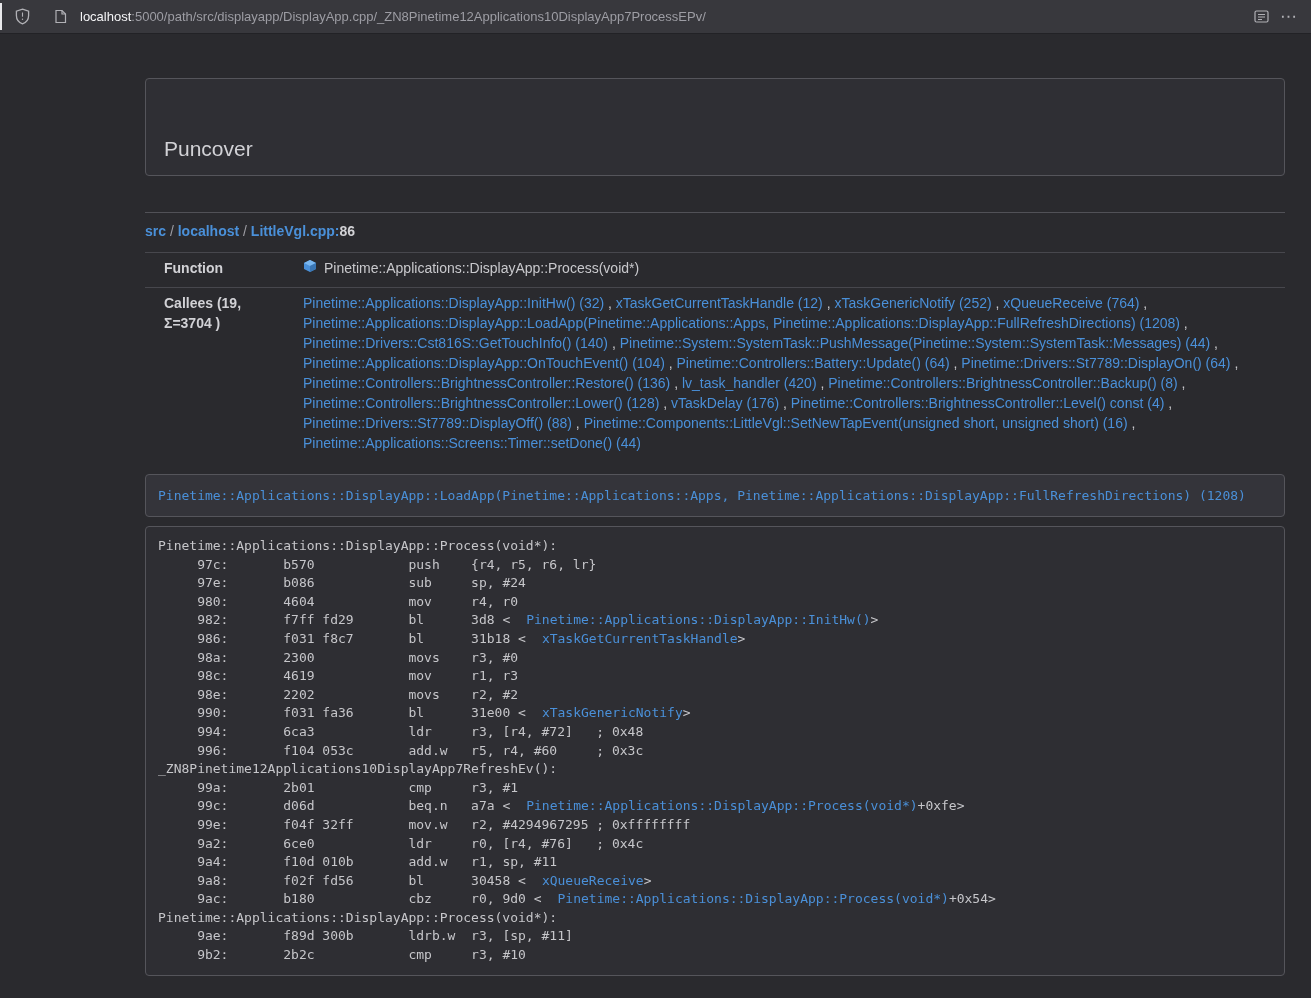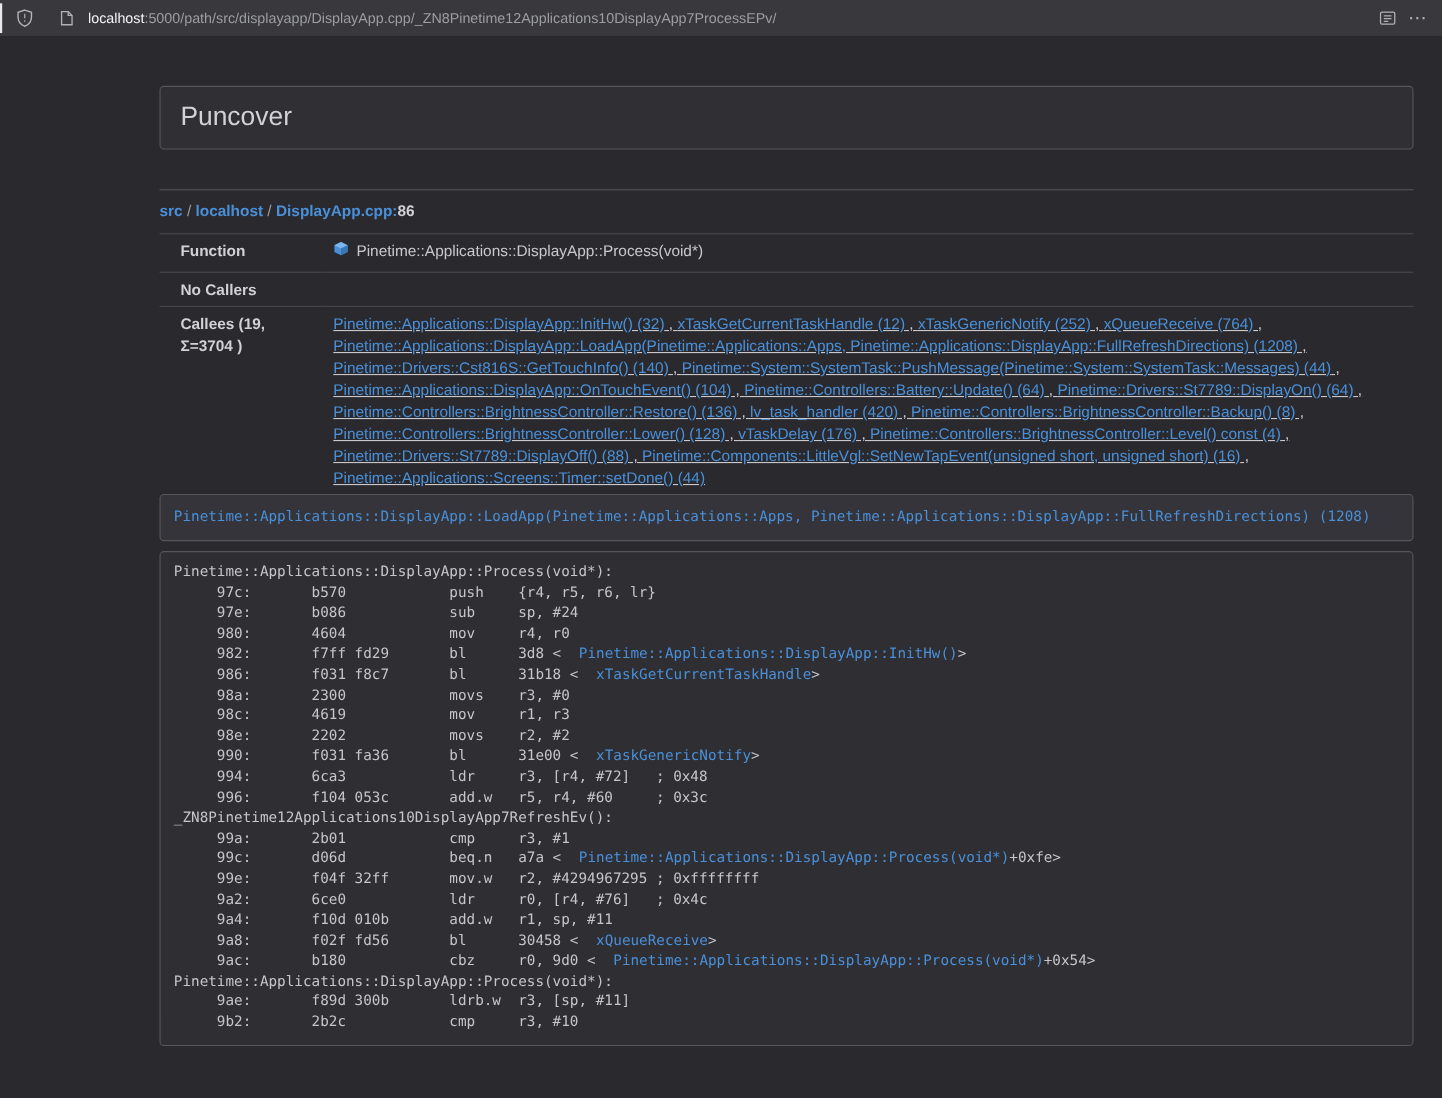--- a/index.html
+++ b/index.html
@@ -24,41 +24,41 @@
   .urlbar{display:flex;align-items:center;margin-left:10px;flex:1;min-width:0;}
   .url-text{font-size:13px;color:var(--muted);white-space:nowrap;overflow:hidden;margin-left:6px;}
   .url-text .host{color:#f5f5f7;}
   .chrome-right{display:flex;align-items:center;}
   .dots{font-size:17px;color:#b1b1b6;letter-spacing:1px;line-height:1;}
 
   
   .container{margin:44px 26px 0 145px;width:1140px;}
   .panel{border:1px solid var(--panel-border);border-radius:4px;}
   .title-panel{background:#2f2f34;padding:14px 18px;margin-bottom:36px;}
-  .page-title{font-size:24px;font-weight:400;color:var(--text-strong);}
+  .page-title{font-size:21px;font-weight:400;color:var(--text-strong);margin-top:44px;}
   hr.rule{border:0;border-top:1px solid #515157;margin:0 0 8px 0;}
   .breadcrumb{margin-bottom:11px;line-height:20px;}
   .breadcrumb a.crumb{color:var(--link);font-weight:700;text-decoration:none;}
   .breadcrumb .sep{color:var(--muted);}
   .breadcrumb .linenum{font-weight:700;color:var(--text-strong);}
 
   
   table{border-collapse:collapse;}
-  .main-table{width:100%;}
+  .main-table{width:100%;margin-bottom:16px;}
   .main-table>tbody>tr>th,.main-table>tbody>tr>td{border-top:1px solid var(--table-border);padding:5px 8px;text-align:left;vertical-align:top;line-height:20px;}
   .main-table>tbody>tr>th{width:150px;font-weight:700;color:var(--text-strong);padding-left:19px;}
   .func-line{display:flex;align-items:center;gap:7px;margin-bottom:4px;}
   .stats-table{width:100%;}
   .stats-table th,.stats-table td{border-top:1px solid var(--table-border);padding:5px 8px;text-align:left;line-height:20px;font-weight:400;}
   .stats-table th{font-weight:700;color:var(--text-strong);}
   .stats-table th:nth-child(1),.stats-table td:nth-child(1){width:26%;}
   .stats-table th:nth-child(2),.stats-table td:nth-child(2){width:22%;}
   .stats-table th:nth-child(3),.stats-table td:nth-child(3){width:23.5%;}
   .stats-table th:nth-child(4),.stats-table td:nth-child(4){width:13.5%;}
-  .callees{line-height:20px;text-decoration:underline;}
+  .callees{line-height:20px;}
   .callees a{color:var(--link);text-decoration:none;}
   .callees .comma{color:var(--text);}
 
   
   .highlight-panel{background:#34343a;padding:11px 12px;margin-bottom:9px;}
   .mono-link{font-family:"DejaVu Sans Mono",monospace;font-size:13px;line-height:19px;color:var(--link);text-decoration:none;white-space:nowrap;}
 
   
   .code-panel{background:#2e2e33;padding:10px 12px;}
   .code{font-family:"DejaVu Sans Mono",monospace;font-size:13px;line-height:18.6px;color:#c6c6ca;white-space:pre;tab-size:8;-moz-tab-size:8;}
@@ -99,42 +99,38 @@
 </div>
 
 <div class="container">
 
   <div class="panel title-panel">
     <div class="page-title">Puncover</div>
   </div>
 
   <hr class="rule">
 
-  <nav class="breadcrumb"><a class="crumb" href="#">src</a><span class="sep"> / </span><a class="crumb" href="#">localhost</a><span class="sep"> / </span><a class="crumb" href="#">DisplayApp.cpp:</a><span class="linenum">86</span></nav>
+  <nav class="breadcrumb"><a class="crumb" href="#">src</a><span class="sep"> / </span><a class="crumb" href="#">localhost</a><span class="sep"> / </span><a class="crumb" href="#">LittleVgl.cpp:</a><span class="linenum">86</span></nav>
 
   <table class="main-table">
     <tbody>
       <tr>
         <th>Function</th>
         <td>
           <div class="func-line">
             <span>
               <svg width="14" height="14" viewBox="0 0 14 14">
                 <path d="M7 1 L13 4 L13 10 L7 13 L1 10 L1 4 Z" fill="#4a90d9"></path>
                 <path d="M7 1 L13 4 L7 7 L1 4 Z" fill="#79b6ef"></path>
                 <path d="M7 7 L13 4 L13 10 L7 13 Z" fill="#3a76b4"></path>
               </svg>
             </span>
             <span>Pinetime::Applications::DisplayApp::Process(void*)</span>
           </div>
         </td>
-      </tr>
-      <tr>
-        <th>No Callers</th>
-        <td></td>
       </tr>
       <tr>
         <th>Callees (19, Σ=3704 )</th>
         <td class="callees"><a href="#">Pinetime::Applications::DisplayApp::InitHw() (32)</a><span class="comma"> , </span><a href="#">xTaskGetCurrentTaskHandle (12)</a><span class="comma"> , </span><a href="#">xTaskGenericNotify (252)</a><span class="comma"> , </span><a href="#">xQueueReceive (764)</a><span class="comma"> , </span><a href="#">Pinetime::Applications::DisplayApp::LoadApp(Pinetime::Applications::Apps, Pinetime::Applications::DisplayApp::FullRefreshDirections) (1208)</a><span class="comma"> , </span><a href="#">Pinetime::Drivers::Cst816S::GetTouchInfo() (140)</a><span class="comma"> , </span><a href="#">Pinetime::System::SystemTask::PushMessage(Pinetime::System::SystemTask::Messages) (44)</a><span class="comma"> , </span><a href="#">Pinetime::Applications::DisplayApp::OnTouchEvent() (104)</a><span class="comma"> , </span><a href="#">Pinetime::Controllers::Battery::Update() (64)</a><span class="comma"> , </span><a href="#">Pinetime::Drivers::St7789::DisplayOn() (64)</a><span class="comma"> , </span><a href="#">Pinetime::Controllers::BrightnessController::Restore() (136)</a><span class="comma"> , </span><a href="#">lv_task_handler (420)</a><span class="comma"> , </span><a href="#">Pinetime::Controllers::BrightnessController::Backup() (8)</a><span class="comma"> , </span><a href="#">Pinetime::Controllers::BrightnessController::Lower() (128)</a><span class="comma"> , </span><a href="#">vTaskDelay (176)</a><span class="comma"> , </span><a href="#">Pinetime::Controllers::BrightnessController::Level() const (4)</a><span class="comma"> , </span><a href="#">Pinetime::Drivers::St7789::DisplayOff() (88)</a><span class="comma"> , </span><a href="#">Pinetime::Components::LittleVgl::SetNewTapEvent(unsigned short, unsigned short) (16)</a><span class="comma"> , </span><a href="#">Pinetime::Applications::Screens::Timer::setDone() (44)</a></td>
       </tr>
     </tbody>
   </table>
 
   <div class="panel highlight-panel">
     <a href="#" class="mono-link">Pinetime::Applications::DisplayApp::LoadApp(Pinetime::Applications::Apps, Pinetime::Applications::DisplayApp::FullRefreshDirections) (1208)</a>

